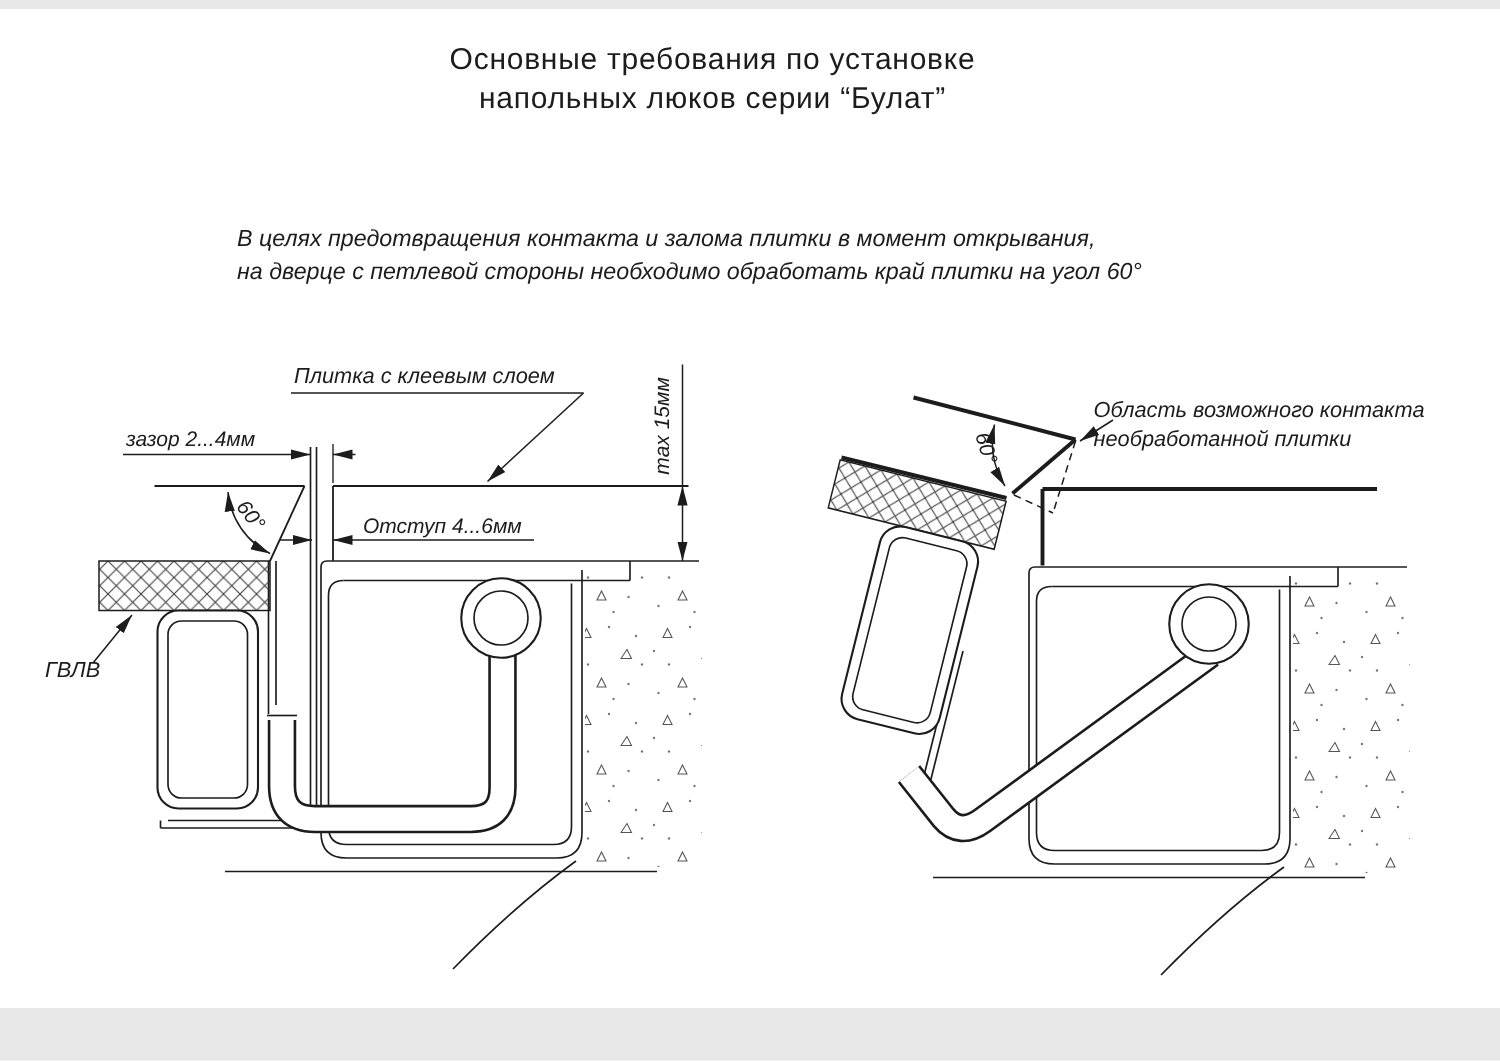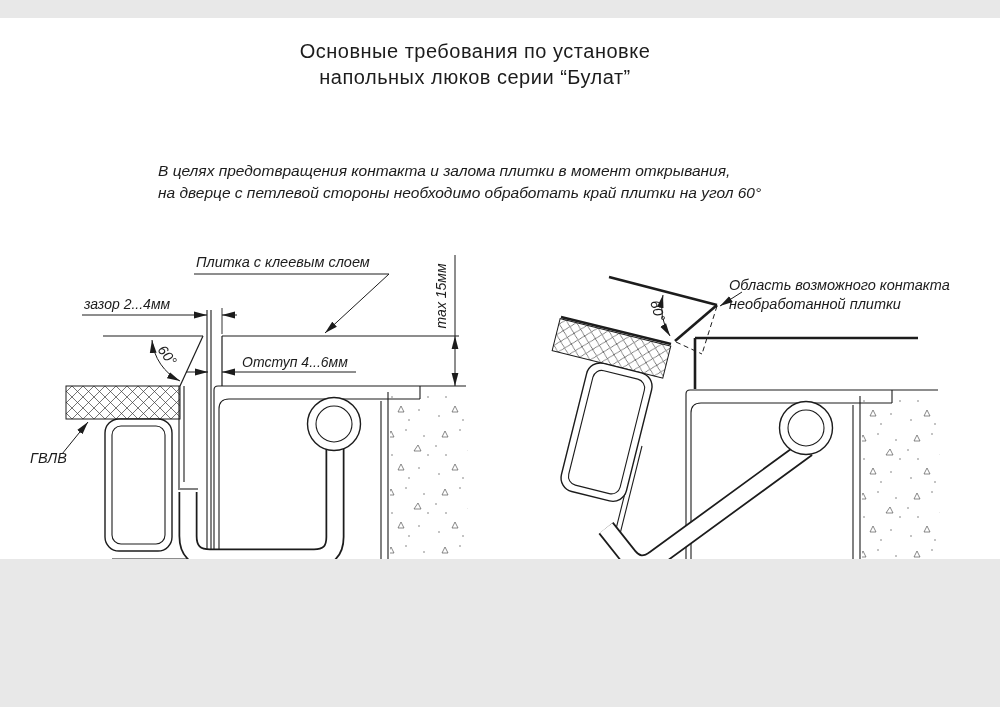--- a/index.html
+++ b/index.html
@@ -1,16 +1,16 @@
 <!DOCTYPE html>
 <html><head>
 <meta charset="utf-8">
 <style>
   html,body{margin:0;padding:0;background:#e8e8e8;}
-  .page{position:relative;width:1000px;height:541px;background:#ffffff;margin:18px auto;
+  .page{position:relative;width:1000px;height:666px;background:#ffffff;margin:6px auto;
         font-family:"Liberation Sans",sans-serif;overflow:hidden;}
   svg{display:block;}
   .t-title{font-size:20px;fill:#1c1c1c;font-weight:500;letter-spacing:0.5px;}
   .t-sub{font-size:15.5px;font-style:italic;fill:#1c1c1c;}
   .t-lbl{font-size:14.5px;font-style:italic;fill:#1c1c1c;}
   .t-dim{font-size:14px;font-style:italic;fill:#1c1c1c;}
 </style>
 </head>
 <body>
 

